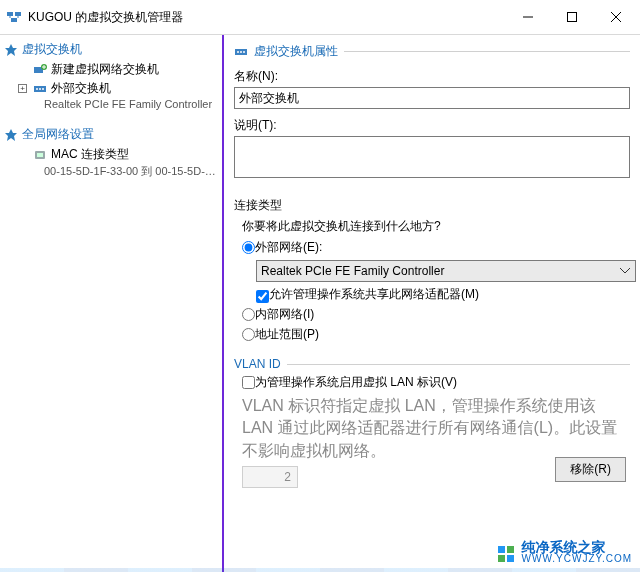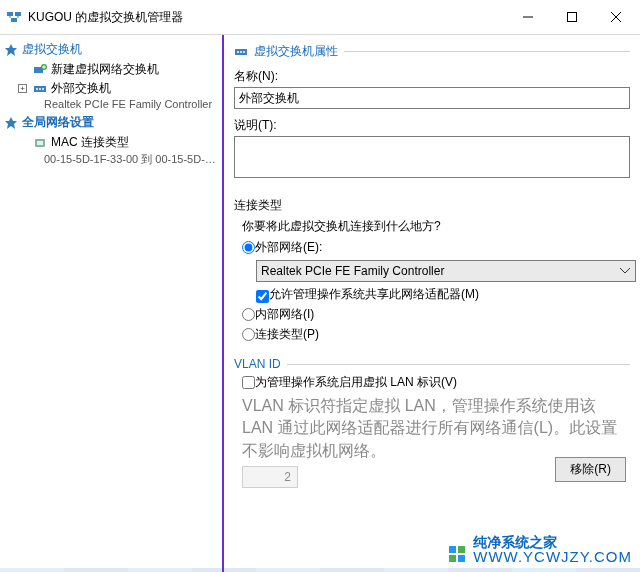--- a/index.html
+++ b/index.html
@@ -48,21 +48,21 @@
 .indent-check { margin-left: 22px; align-items: flex-end; }
 
 .vlan-box { margin-left: 8px; }
 .vlan-desc { color: #8a8a8a; font-size: 16px; margin: 4px 0 4px 0; line-height: 1.4; }
 .vlan-num { width: 56px; border: 1px solid #cfcfcf; background: #f4f4f4; color: #8a8a8a; text-align: right; padding: 3px 6px; font-size: 12px; }
 
 .footer { position: absolute; right: 14px; bottom: 90px; }
 .btn { border: 1px solid #8a8a8a; background: #e9e9e9; padding: 3px 14px; font-size: 12px; }
 
 .watermark { position: absolute; right: 8px; bottom: 8px; display: flex; align-items: flex-end; gap: 6px; font-size: 14px; color: #0a67c4; font-weight: 700; }
-.watermark .sub { display: block; font-size: 15px; color: #0a67c4; font-weight: 400; letter-spacing: 1px; }
+.watermark .sub { display: block; font-size: 10px; color: #0a67c4; font-weight: 400; letter-spacing: 1px; }
 .watermark .logo { width: 20px; height: 20px; }
 .watermark .txt { line-height: 1; }
 .bottom-stripe { position: absolute; left: 0; right: 0; bottom: 0; height: 4px; background: linear-gradient(90deg,#2196f3 0 10%,#1565c0 10% 20%,#2196f3 20% 30%,#1565c0 30% 40%,#2196f3 40% 50%,#1565c0 50% 60%,#2196f3 60% 70%,#1565c0 70% 80%,#2196f3 80% 90%,#1565c0 90% 100%); opacity:.15; }
 
 </style>
 </head>
 <body>
 
 <div class="titlebar">
   <svg class="app-icon" viewBox="0 0 16 16">
@@ -115,21 +115,21 @@
       <svg class="ico" viewBox="0 0 14 14">
           <rect x="1" y="4" width="12" height="6" fill="#3b82c4"></rect>
           <rect x="3" y="6" width="2" height="2" fill="#cde"></rect>
           <rect x="6" y="6" width="2" height="2" fill="#cde"></rect>
           <rect x="9" y="6" width="2" height="2" fill="#cde"></rect>
         </svg>
       <span>外部交换机</span>
     </div>
     <div class="tree-sub">Realtek PCIe FE Family Controller</div>
 
-    <div class="sec-hdr" style="margin-top:4px;font-weight:bold;">
+    <div class="sec-hdr" style="margin-top:16px;">
       <svg viewBox="0 0 14 14">
           <polygon points="7,1 9,5 13,5 10,8 11,13 7,10 3,13 4,8 1,5 5,5" fill="#2f7fbf"></polygon>
         </svg>
       <span>全局网络设置</span>
     </div>
     <div class="tree-item noexp">
       <span class="pm"></span>
       <svg class="ico" viewBox="0 0 14 14">
           <rect x="2" y="3" width="10" height="8" rx="1" fill="#9aa"></rect>
           <rect x="4" y="5" width="6" height="4" fill="#cfd"></rect>
@@ -180,21 +180,21 @@
       <input type="checkbox" checked="" style="">
       <span>允许管理操作系统共享此网络适配器(M)</span>
     </label>
 
     <label class="radio-row">
       <input type="radio" name="conn" style="">
       <span>内部网络(I)</span>
     </label>
     <label class="radio-row">
       <input type="radio" name="conn" style="">
-      <span>连接类型(P)</span>
+      <span>地址范围(P)</span>
     </label>
 
     <div class="group-hdr" style="margin-top:14px;">
       <span>VLAN ID</span>
       <span class="line"></span>
     </div>
     <div class="vlan-box">
       <label class="check-row" style="margin-left:0;">
         <input type="checkbox" style="">
         <span>为管理操作系统启用虚拟 LAN 标识(V)</span>

